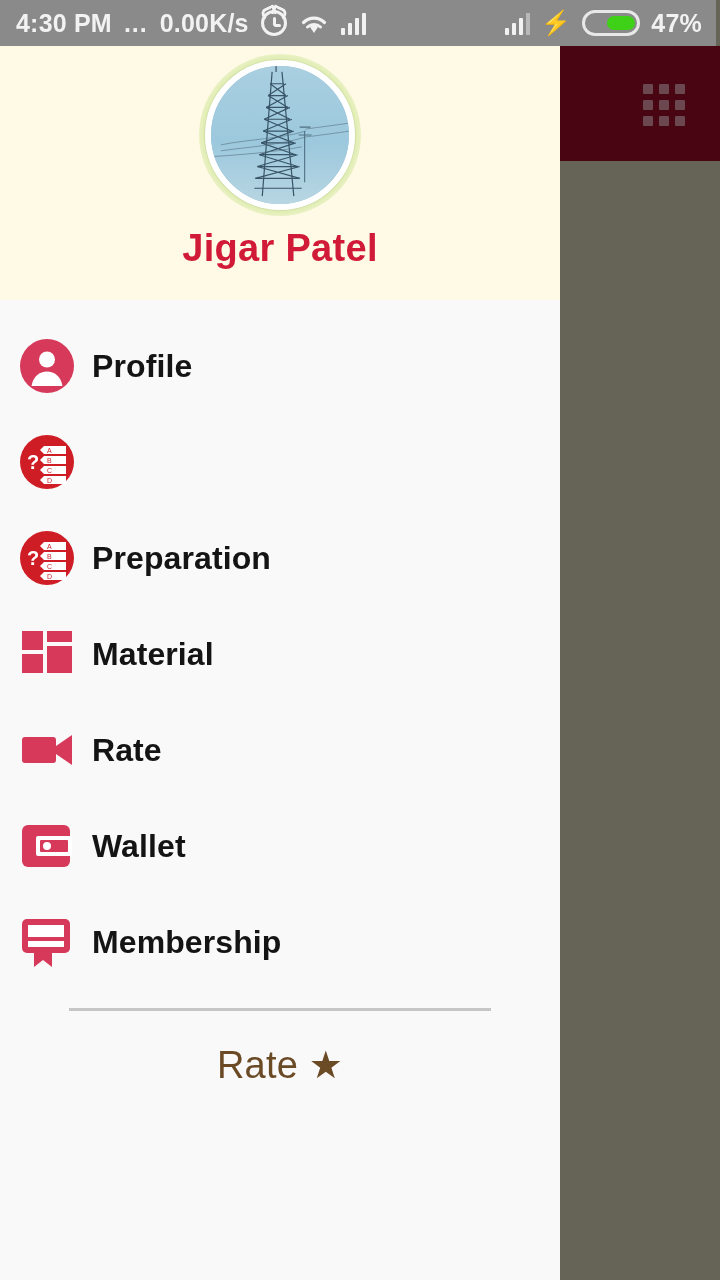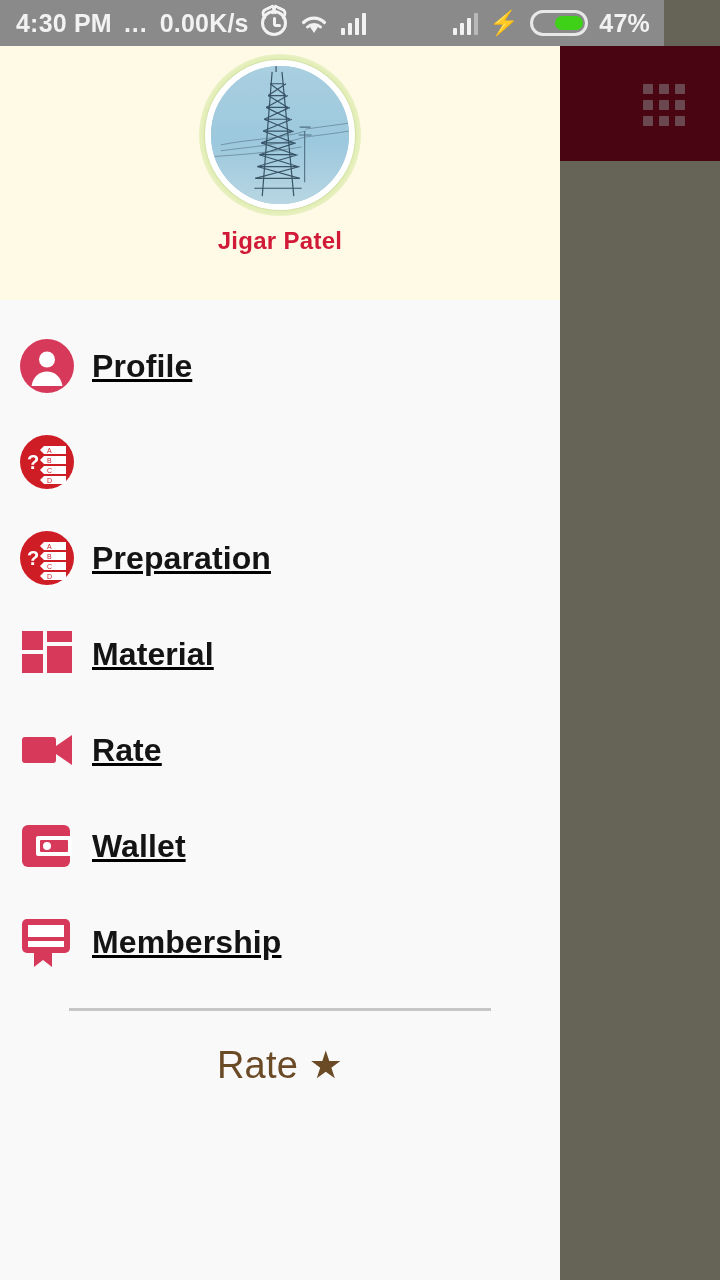--- a/index.html
+++ b/index.html
@@ -6,21 +6,21 @@
   html, body {
     width:720px; height:1280px;
     font-family:"Liberation Sans", sans-serif;
     overflow:hidden;
     background:#666357;
   }
   #screen { position:relative; width:720px; height:1280px; }
 
   
   #statusbar{
-    position:absolute; top:0; left:0; width:664px; height:46px;
+    position:absolute; top:0; left:0; width:716px; height:46px;
     background:#8a8a8a; color:#f2f2f2;
     display:flex; align-items:center; z-index:60;
     font-size:25px; font-weight:bold; letter-spacing:.2px;
   }
   .sb-left{ display:flex; align-items:center; gap:12px; padding-left:16px; }
   .sb-right{ display:flex; align-items:center; gap:11px; margin-left:auto; padding-right:14px; }
   .sb-text{ white-space:nowrap; }
   .dots{ font-size:25px; letter-spacing:1px; line-height:1; }
 
   .ic{ display:inline-block; position:relative; }
@@ -79,26 +79,26 @@
   #avatar{
     position:absolute; inset:0; border-radius:50%;
     border:6px solid #ffffff; overflow:hidden; background:#9ec6d9;
     box-shadow:0 0 0 1px rgba(0,0,0,.05);
   }
   #avatar .sky{ position:absolute; inset:0;
     background:linear-gradient(180deg,#a9cfe0 0%,#9cc8dd 55%,#b8d6e2 100%); }
   #avatar svg{ position:absolute; inset:0; width:100%; height:100%; }
 
   #username{
-    margin-top:17px; font-size:24px; font-weight:bold; color:#d11a38; letter-spacing:.3px;
+    margin-top:17px; font-size:38px; font-weight:bold; color:#d11a38; letter-spacing:.3px;
   }
 
   #menu{ padding-top:18px; }
   .menu-item{
-    display:flex; align-items:center; height:96px; padding-left:20px;text-decoration:underline;
+    display:flex; align-items:center; height:96px; padding-left:20px;
   }
   .mi-icon{ width:54px; height:54px; flex:0 0 54px; position:relative; }
   .mi-label{
     margin-left:18px; font-size:32px; font-weight:bold; color:#141414; letter-spacing:.1px;
   }
 
   #divider{
     margin:18px auto 0; width:422px; height:3px; background:#c6c6c6;
   }
   .footer-link{

